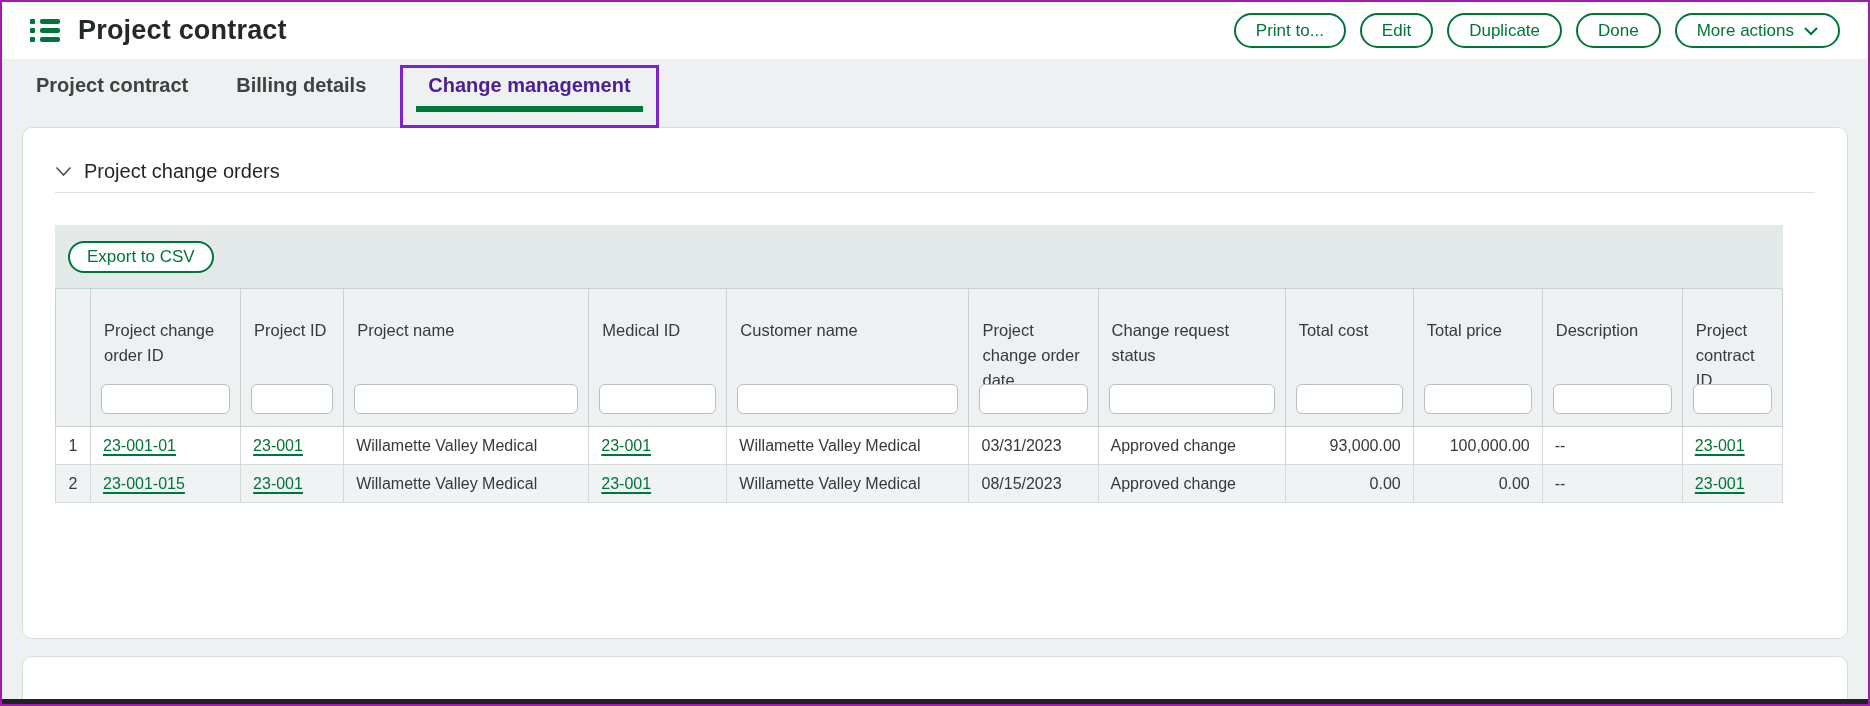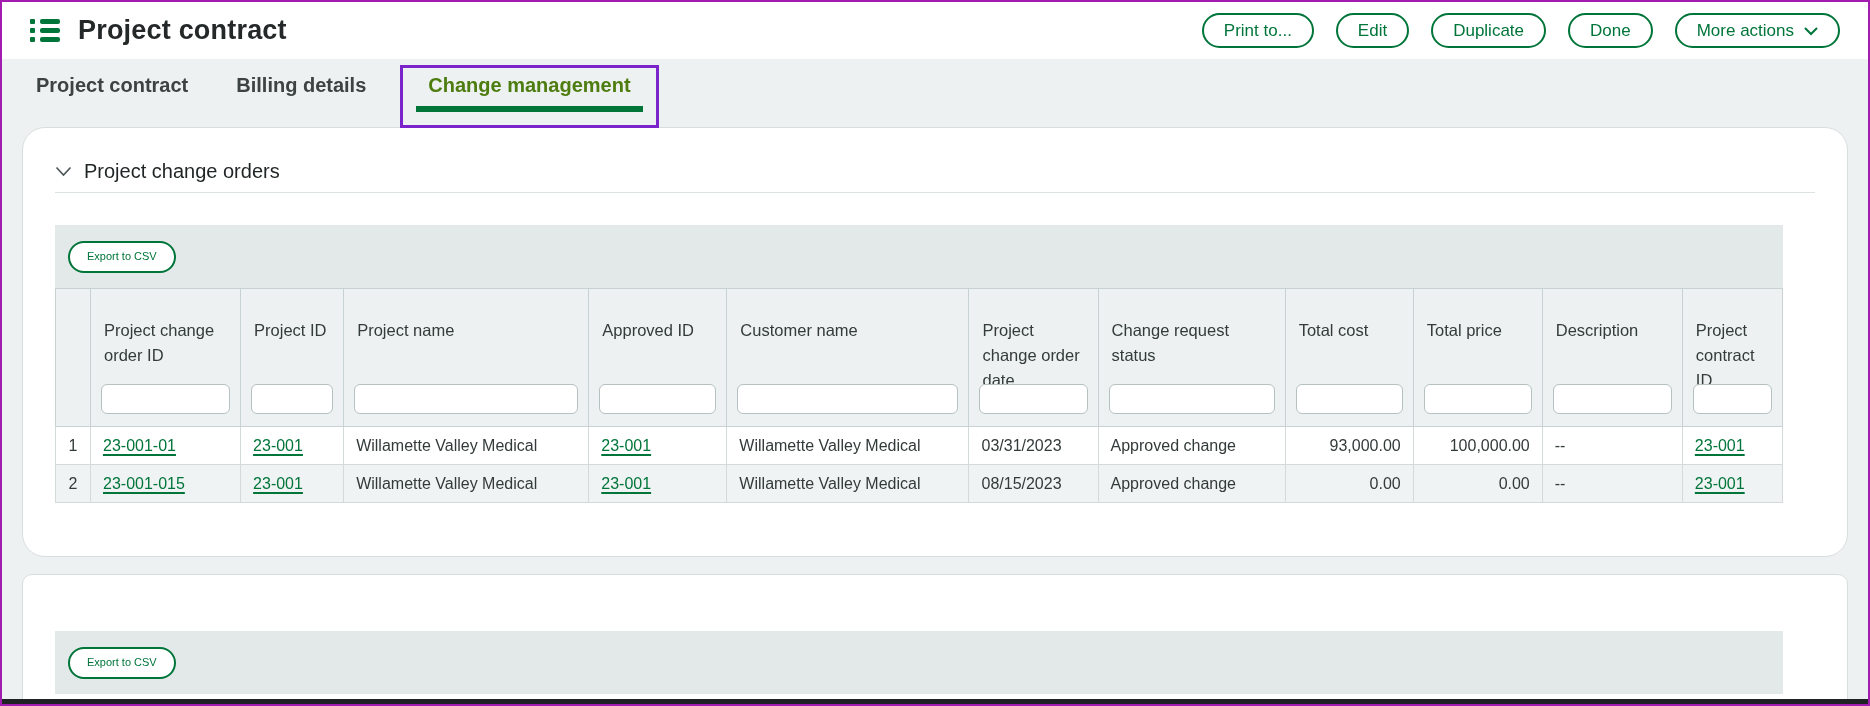--- a/index.html
+++ b/index.html
@@ -20,47 +20,47 @@
     border:2px solid #a21caf; background:var(--pagebg); overflow:hidden;
     font-family:Liberation Sans, sans-serif; color:var(--text);
   }
   
   .topbar{height:57px; background:#fff; display:flex; align-items:center; padding:0 28px; box-sizing:border-box;}
   .menu-icon{width:30px; height:23px; display:flex; flex-direction:column; justify-content:space-between; cursor:pointer;}
   .menu-row{height:5px; display:flex; gap:5px;}
   .menu-dot{width:5px; height:5px; background:var(--green); border-radius:1px;}
   .menu-bar{flex:1; height:5px; background:var(--green); border-radius:2px;}
   .page-title{font-size:27px; font-weight:700; color:#242828; margin-left:18px; letter-spacing:.2px;}
-  .actions{margin-left:auto; display:flex; gap:22px; align-items:center;}
+  .actions{margin-left:auto; display:flex; gap:14px; align-items:center;}
   .btn{
     display:inline-flex; align-items:center; gap:10px; height:35px; padding:0 20px;
     border:2px solid var(--green); border-radius:19px; background:#fff; color:var(--green);
     font-family:inherit; font-size:17px; line-height:1; cursor:pointer; white-space:nowrap;
   }
   .btn svg{display:block;}
   
   .tabs{height:53px; display:flex; align-items:stretch; gap:48px; padding:0 0 0 34px; background:var(--pagebg);}
   .tab{position:relative; display:flex; align-items:center; font-size:20px; font-weight:700; color:#3d4343; cursor:pointer;}
-  .tab.active{color:#4d7c0f; padding:0 14px;}
+  .tab.active{color:#4c1d95; padding:0 14px;}
   .tab.active .underline{position:absolute; left:2px; right:2px; bottom:0; height:6px; background:var(--green);}
   .tab.active .purple-box{position:absolute; top:6px; bottom:-16px; left:-14px; right:-14px; border:3px solid var(--purple); pointer-events:none;}
   
   .card{
     margin:0 20px; background:#fff; border:1px solid var(--cardborder); border-radius:10px;
     box-sizing:border-box; padding:30px 32px 0; width:1826px;
   }
-  .card1{margin-top:15px; height:430px;border-radius:23px;}
+  .card1{margin-top:15px; height:512px;}
   .card2{margin-top:17px; height:300px;}
   .section-header{display:flex; align-items:center; gap:12px; padding-bottom:8px; border-bottom:1px solid #dce1e1;}
   .section-title{font-size:20px; font-weight:400; color:#1f2424; line-height:26px;}
   .chev{display:block; cursor:pointer;}
   
   .grid{margin-top:32px; width:1728px;}
   .grid-toolbar{height:63px; background:var(--bandbg); display:flex; align-items:center; padding-left:13px; box-sizing:border-box;}
-  .btn.small{height:32px; padding:0 17px; font-size:11px; border-radius:17px; gap:8px;}
+  .btn.small{height:32px; padding:0 17px; font-size:17px; border-radius:17px; gap:8px;}
   table.datagrid{border-collapse:collapse; table-layout:fixed; background:#fff; width:1728px;}
   table.datagrid th{
     position:relative; height:135px; vertical-align:top; background:var(--headbg);
     border:1px solid var(--tborder); font-weight:400; font-size:16.5px; color:#333b3b; text-align:left;
   }
   .col-label{padding:28px 12px 0; line-height:1.5;}
   .col-label.right{}
   .filter-wrap{position:absolute; left:10px; right:10px; bottom:12px;}
   .filter-wrap input{
     width:100%; height:30px; box-sizing:border-box; border:1px solid #b6c1c1; border-radius:6px;
@@ -170,21 +170,21 @@
               </th>
               <th>
                 <div class="col-label">Project ID</div>
                 <div class="filter-wrap"><input type="text" style=""></div>
               </th>
               <th>
                 <div class="col-label">Project name</div>
                 <div class="filter-wrap"><input type="text" style=""></div>
               </th>
               <th>
-                <div class="col-label">Approved ID</div>
+                <div class="col-label">Medical ID</div>
                 <div class="filter-wrap"><input type="text" style=""></div>
               </th>
               <th>
                 <div class="col-label">Customer name</div>
                 <div class="filter-wrap"><input type="text" style=""></div>
               </th>
               <th>
                 <div class="col-label">Project change order date</div>
                 <div class="filter-wrap"><input type="text" style=""></div>
               </th>

